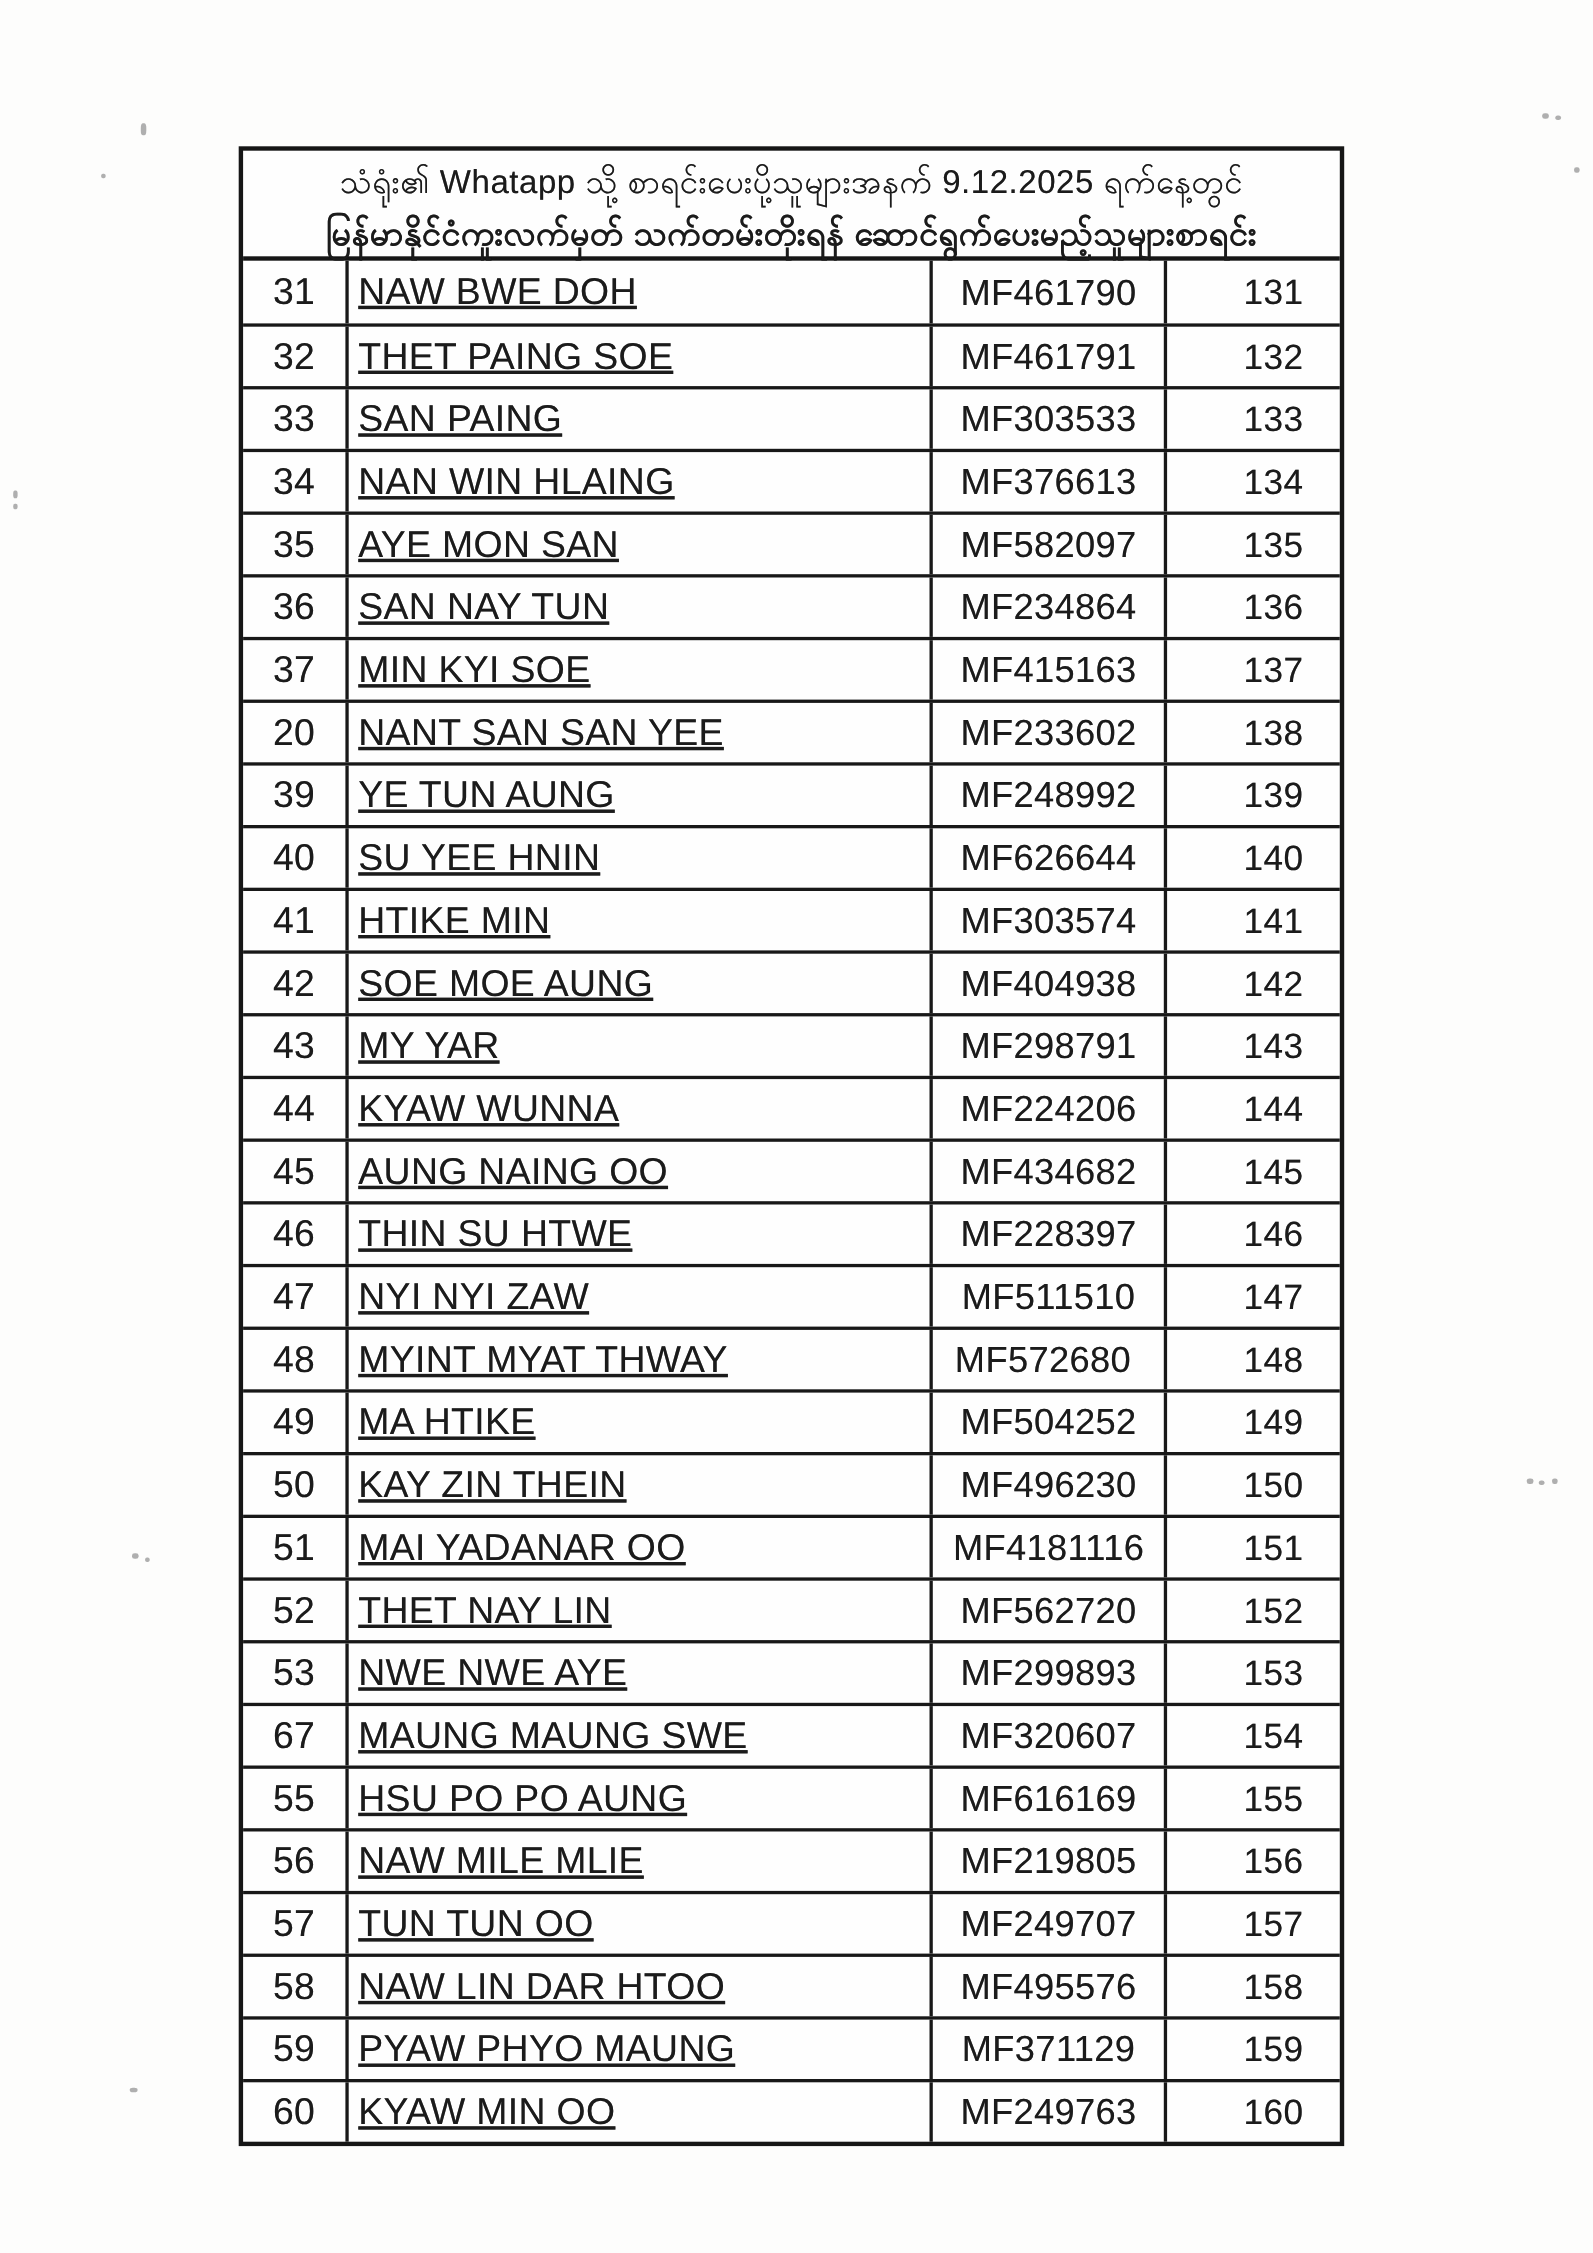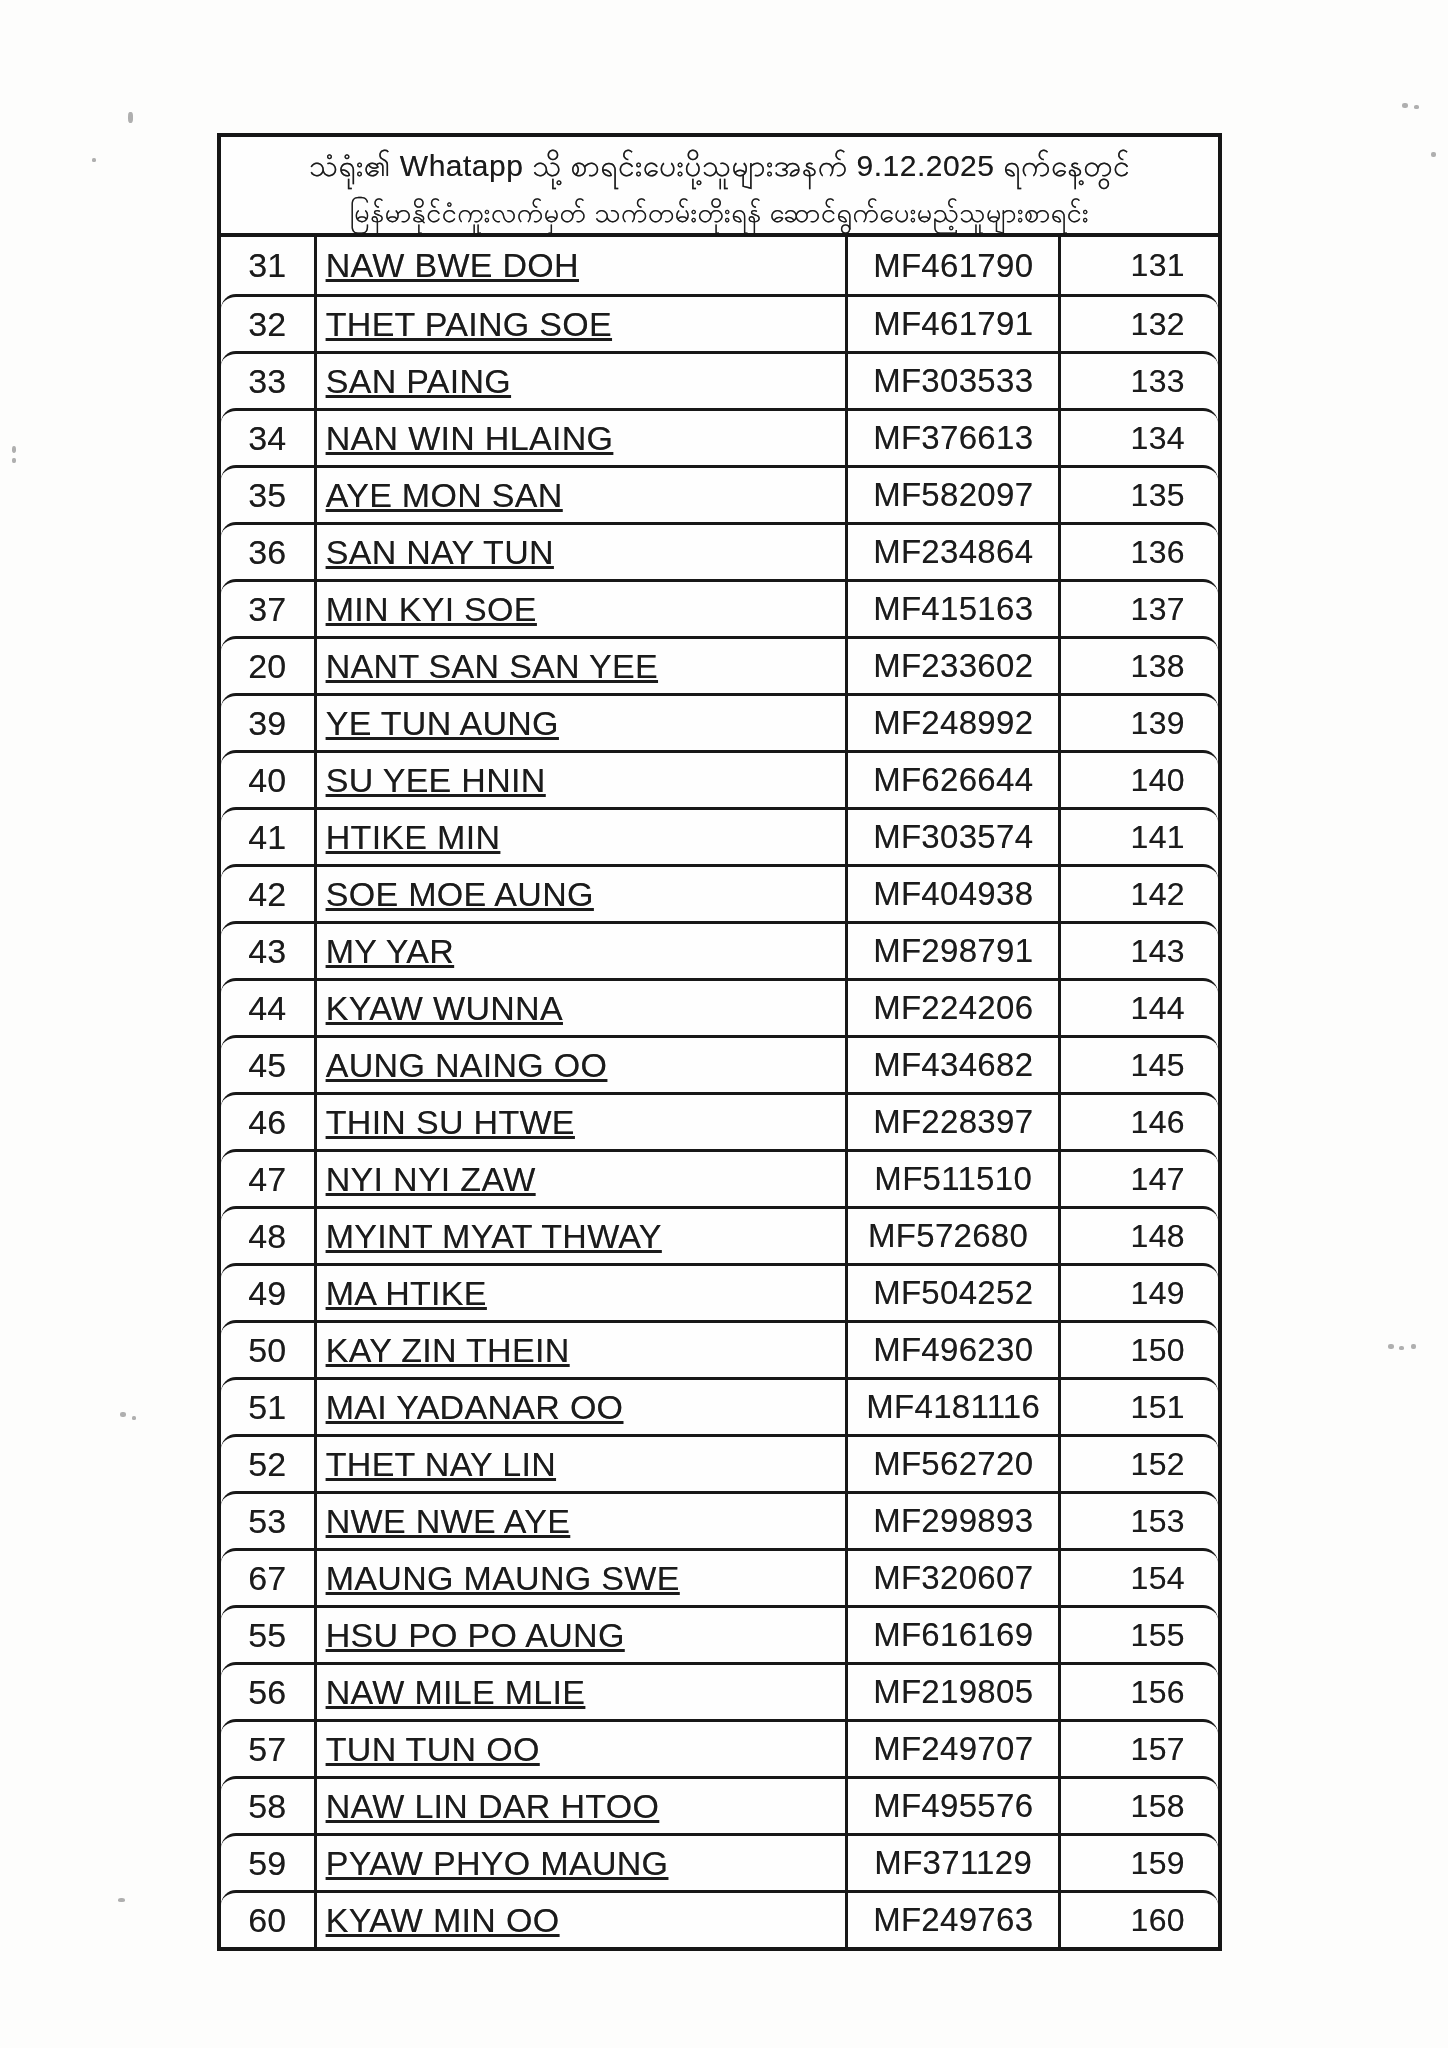--- a/index.html
+++ b/index.html
@@ -27,33 +27,32 @@
     padding-top:6px;
   }
   .hdr-line1{
     font-size:30px;
     font-weight:normal;
     letter-spacing:0.5px;
     line-height:46px;
     text-shadow:0 0 0.6px rgba(0,0,0,.55);
   }
   .hdr-line2{
-    font-size:27px;
-    font-weight:normal;
+    font-size:31px;
+    font-weight:bold;
     letter-spacing:0.5px;
     line-height:48px;
     text-shadow:0 0 0.6px rgba(0,0,0,.55);
   }
   .table-body{display:block;}
   .t-row{
     display:flex;
     height:57px;
     box-sizing:border-box;
     border-top:3px solid #181818;
-    border-radius:15px;
   }
   .t-row:first-child{border-top:none;}
   .t-cell{
     box-sizing:border-box;
     display:flex;
     align-items:center;
     font-size:34px;
     letter-spacing:0.3px;
     text-shadow:0 0 0.5px rgba(0,0,0,.5);
     overflow:hidden;

